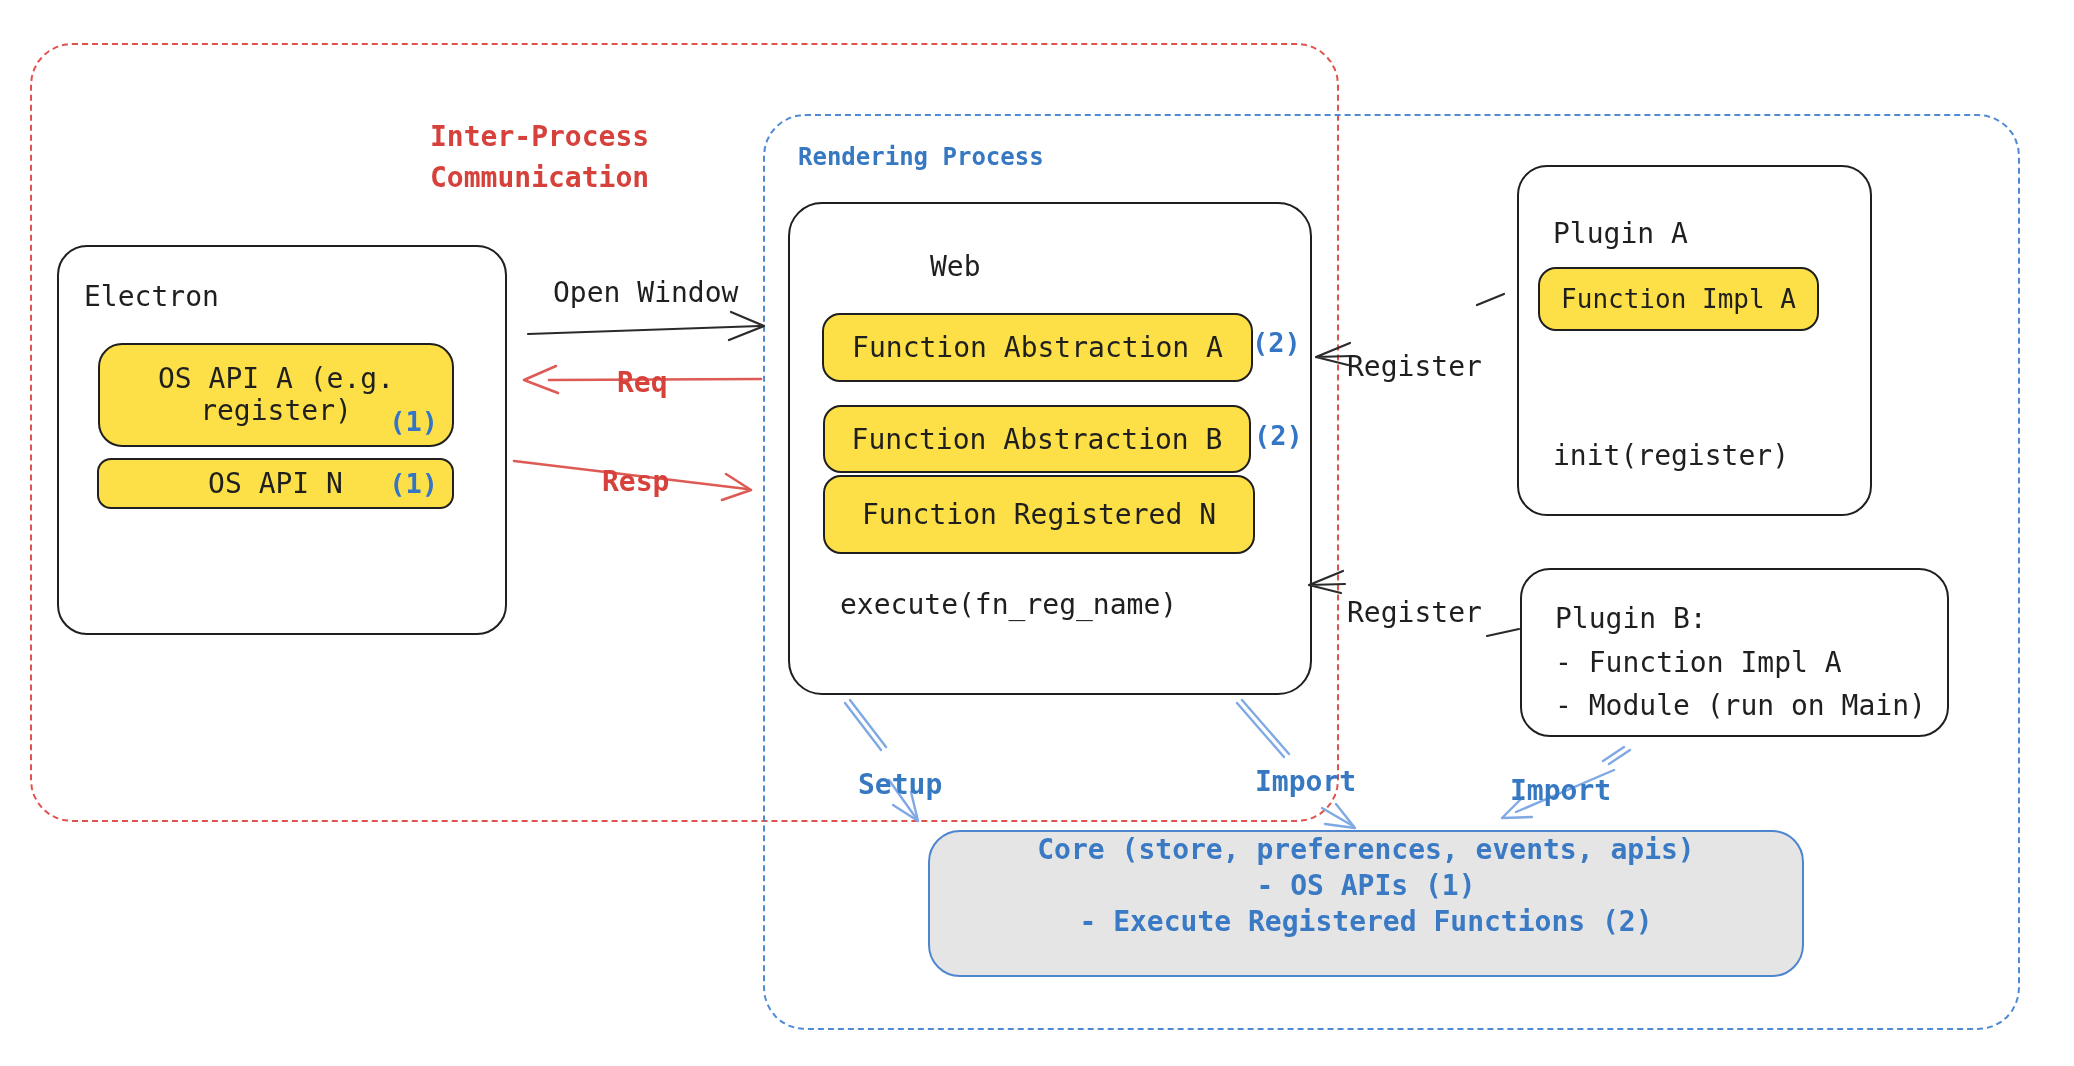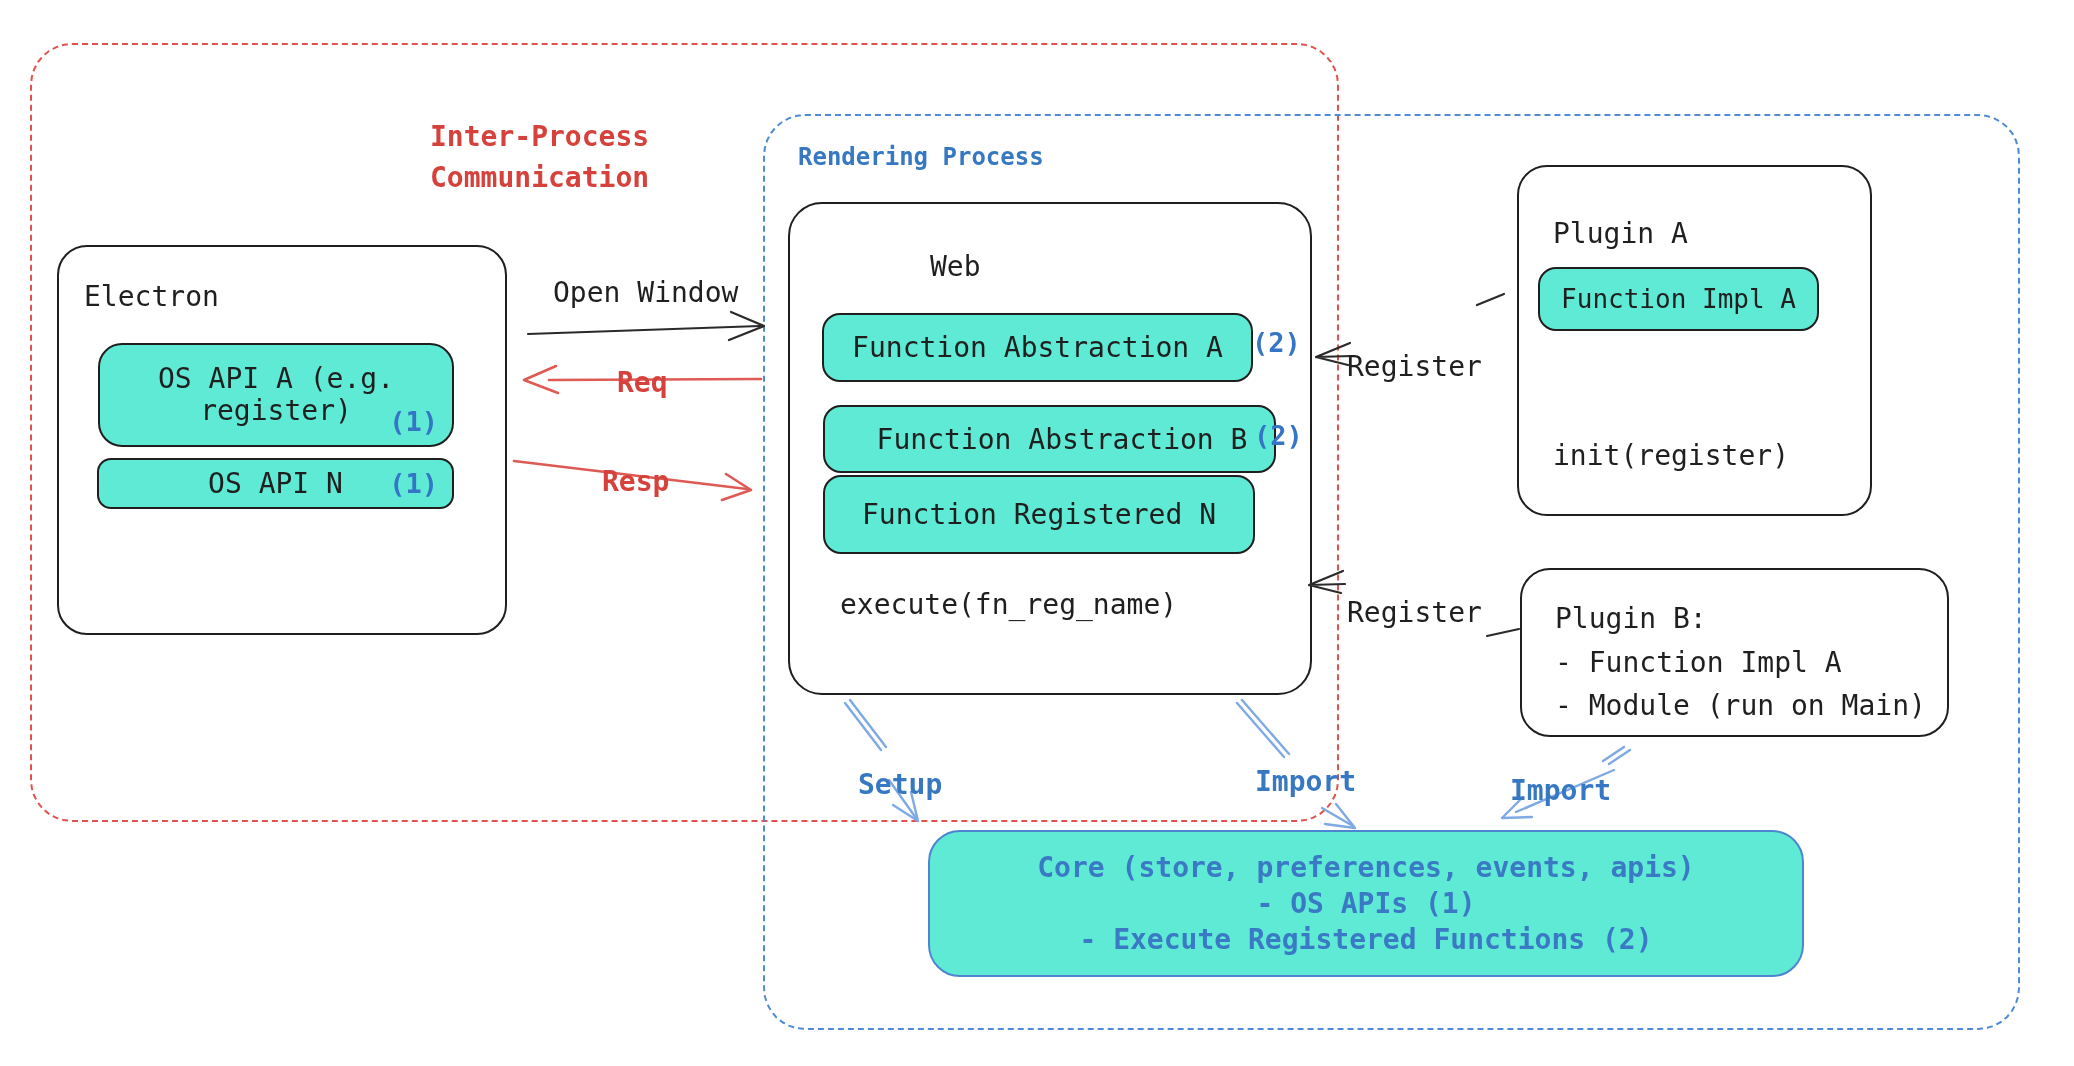--- a/index.html
+++ b/index.html
@@ -4,24 +4,24 @@
 <style>
   html,body{margin:0;padding:0;background:#ffffff;}
   .canvas{
     position:relative;width:2074px;height:1066px;background:#ffffff;overflow:hidden;
     font-family:"DejaVu Sans Mono","Liberation Mono",monospace;color:#1f1f1f;
   }
   .dashedbox{position:absolute;border-radius:42px;background:transparent;z-index:1;}
   .ipc-box{left:30px;top:43px;width:1305px;height:775px;border:2.5px dashed #e0524d;}
   .rp-box{left:763px;top:114px;width:1253px;height:912px;border:2.5px dashed #4f8ad2;}
   .solidbox{position:absolute;border:2.4px solid #1f1f1f;border-radius:30px;background:#ffffff;z-index:2;}
-  .innerbox{position:absolute;border:2.2px solid #1f1f1f;border-radius:18px;background:#5eead4;z-index:3;
+  .innerbox{position:absolute;border:2.2px solid #1f1f1f;border-radius:18px;background:#fde047;z-index:3;
             display:flex;align-items:center;justify-content:center;text-align:center;}
-  .bluebox{position:absolute;border:2.2px solid #4d86cf;border-radius:32px;background:#5eead4;z-index:2;
-           display:flex;flex-direction:column;align-items:center;justify-content:center;}
+  .bluebox{position:absolute;border:2.2px solid #4d86cf;border-radius:32px;background:#e5e5e5;z-index:2;
+           display:flex;flex-direction:column;align-items:center;}
   .lbl{position:absolute;z-index:5;white-space:pre;line-height:1.2;}
   .black{color:#1f1f1f;}
   .red{color:#d6413c;font-weight:bold;}
   .blue{color:#3778c2;font-weight:bold;}
   .fs28{font-size:28px;}
   .fs30{font-size:24px;}
   .fs26{font-size:26px;}
   .badge{color:#3476c5;font-weight:bold;font-size:27px;}
   .badge-abs{position:absolute;right:14px;bottom:8px;}
   .core-line{color:#3a79c4;font-weight:bold;font-size:28px;line-height:36px;white-space:pre;text-align:center;}
@@ -57,21 +57,21 @@
   </div>
 
   <div class="solidbox" style="left:788px;top:202px;width:520px;height:489px;border-radius:34px;"></div>
   <div class="lbl black fs28" style="left:930px;top:250px;">Web</div>
 
   <div class="innerbox fs28" style="left:822px;top:313px;width:427px;height:65px;">
     <span>Function Abstraction A</span>
   </div>
   <div class="lbl badge" style="left:1252px;top:327px;">(2)</div>
 
-  <div class="innerbox fs28" style="left:823px;top:405px;width:424px;height:64px;padding-left:25px;">
+  <div class="innerbox fs28" style="left:823px;top:405px;width:424px;height:64px;">
     <span>Function Abstraction B</span>
   </div>
   <div class="lbl badge" style="left:1254px;top:420px;">(2)</div>
 
   <div class="innerbox fs28" style="left:823px;top:475px;width:428px;height:75px;">
     <span>Function Registered N</span>
   </div>
 
   <div class="lbl black fs28" style="left:840px;top:588px;">execute(fn_reg_name)</div>
 

